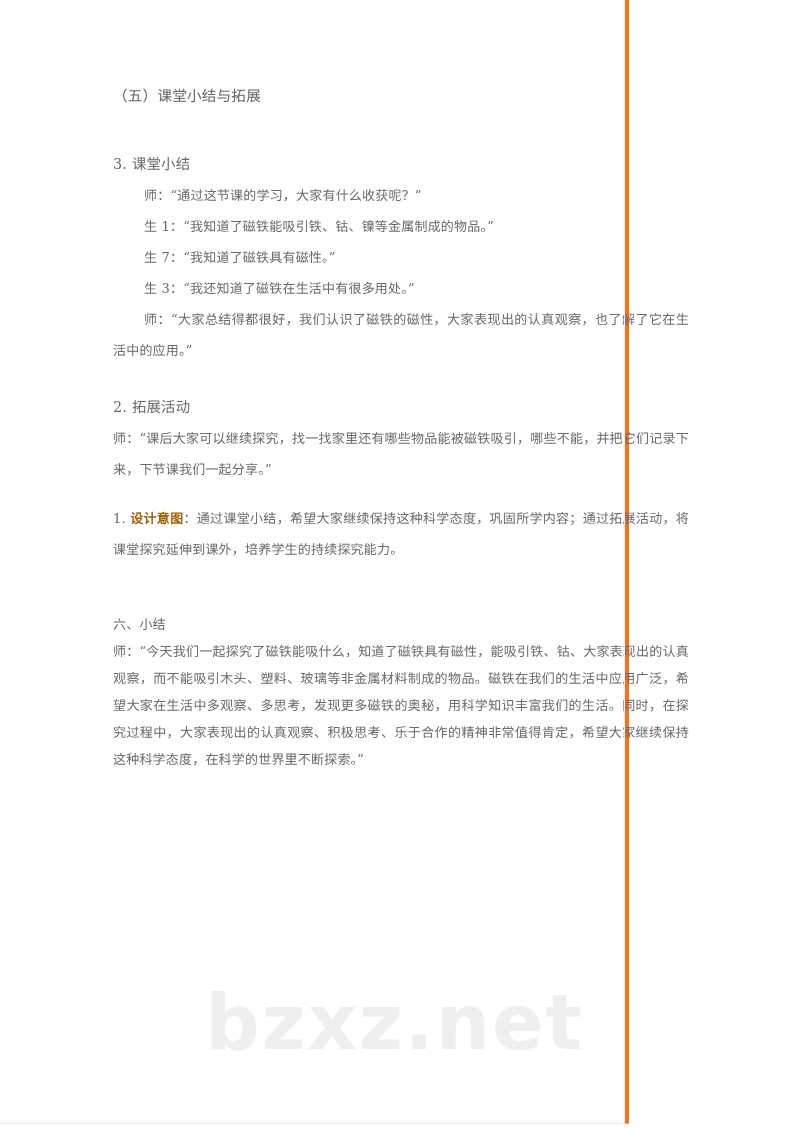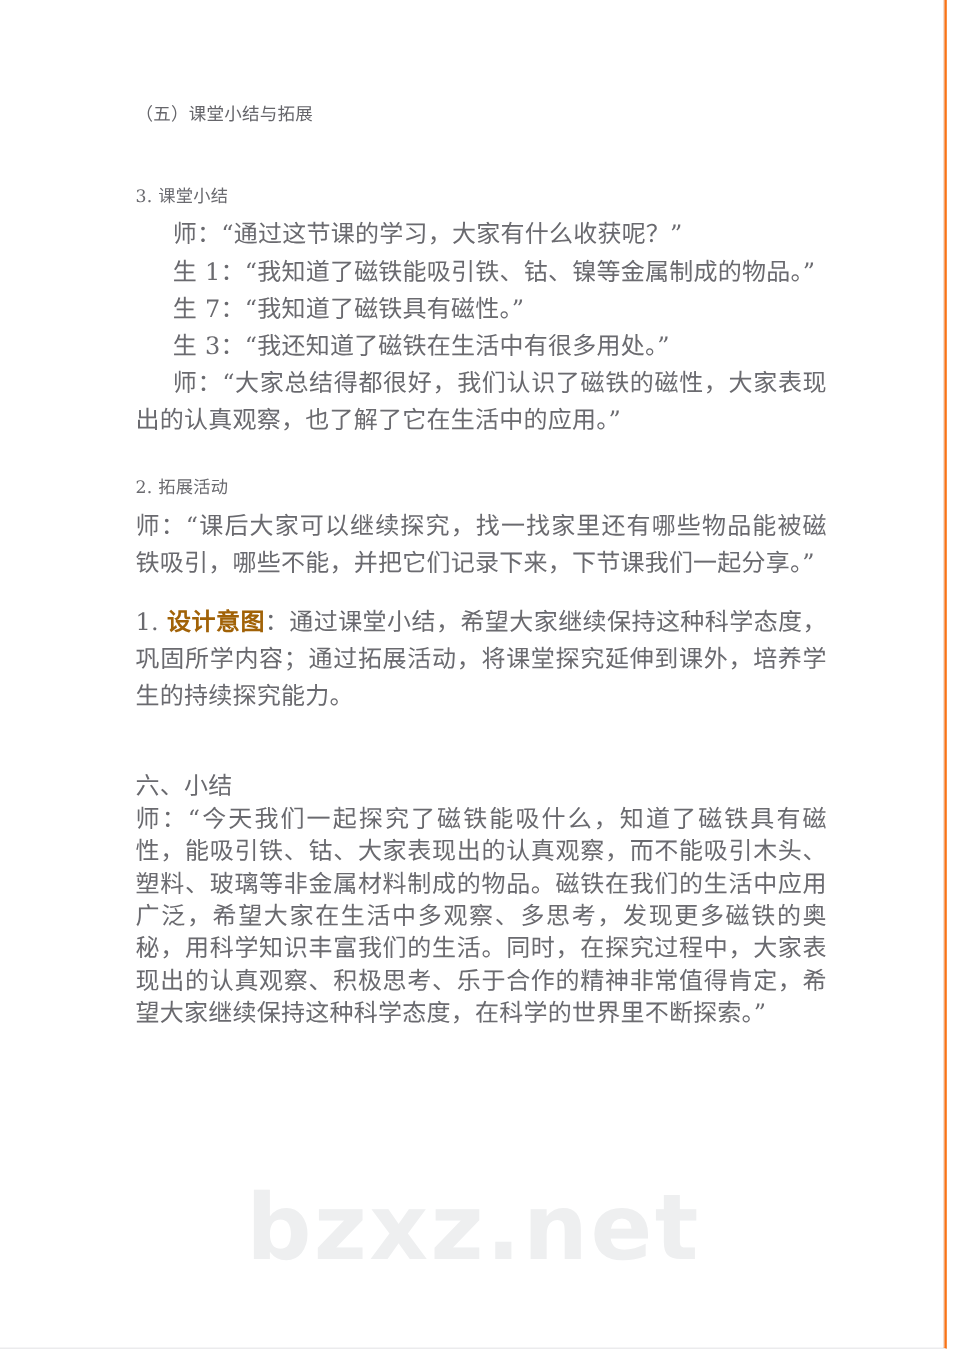--- a/index.html
+++ b/index.html
@@ -15,24 +15,24 @@
     overflow: hidden;
     font-family: "DejaVu Serif", "Liberation Serif", serif;
     -webkit-font-smoothing: antialiased;
   }
 
   
   .page-sheet {
     position: absolute;
     left: 0;
     top: 0;
-    width: 789px;
+    width: 629px;
     height: 1124px;
     background: #ffffff;
-    border-right: 3px solid #f97316;
+    border-right: 5px solid #f97316;
     border-bottom: 1px solid #e6e7e9;
     box-sizing: border-box;
   }
   .page-sheet::after {
     
     content: "";
     position: absolute;
     right: -1px;
     top: 0;
     width: 1px;
@@ -44,21 +44,21 @@
   .doc-body {
     position: absolute;
     left: 113px;
     top: 80px;
     width: 576px;
   }
 
   .para {
     margin: 0;
     color: #6a6a6f;
-    font-size: 20px;
+    font-size: 13px;
     line-height: 31px;
     letter-spacing: 0.2px;
     text-align: justify;
     text-justify: inter-ideograph;
     white-space: normal;
   }
 
   .heading-sub {
     font-size: 14.6px;
     color: #65656a;

